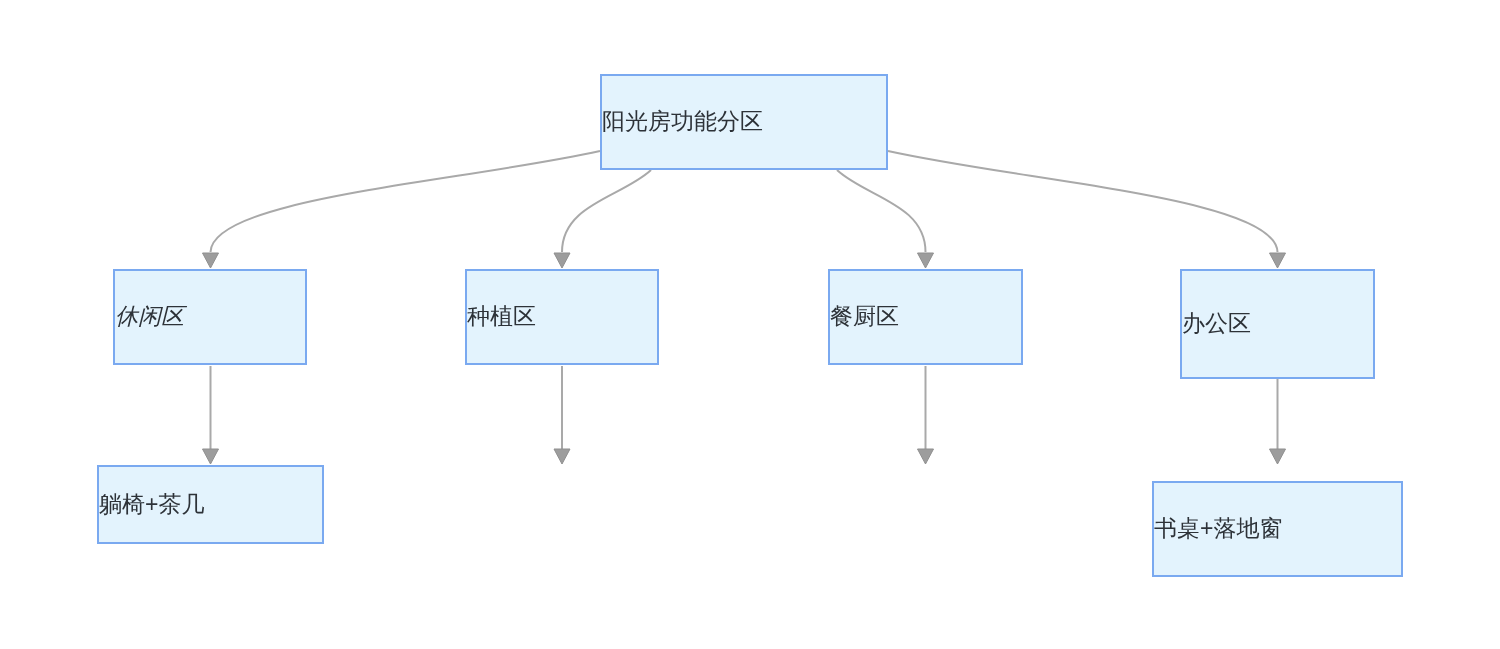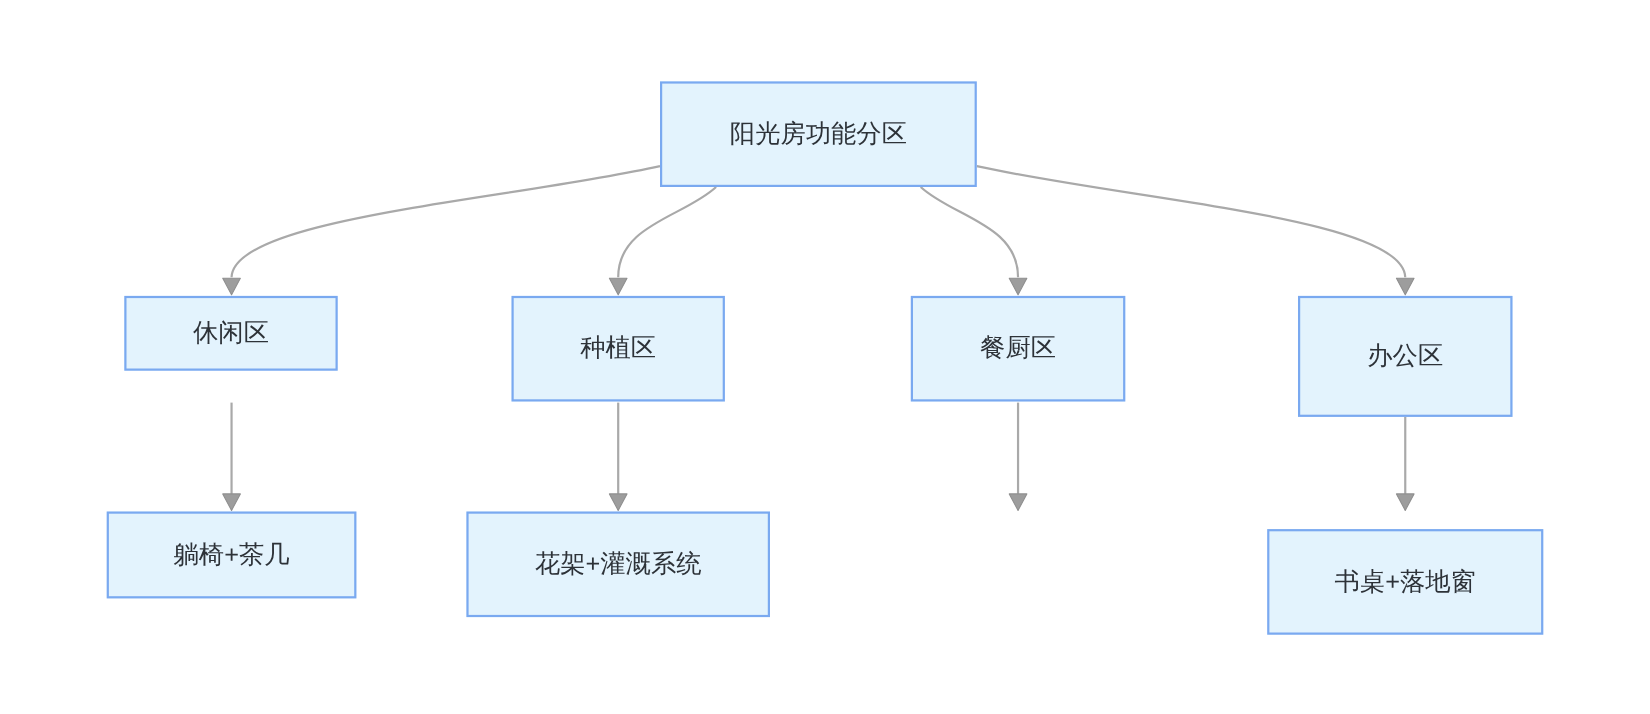--- a/index.html
+++ b/index.html
@@ -42,31 +42,31 @@
     stroke-width: 1;
     stroke-linejoin: round;
   }
   .node {
     position: absolute;
     box-sizing: border-box;
     background: var(--node-fill);
     border: 2px solid var(--node-border);
     display: flex;
     align-items: center;
-    justify-content: center;
+    justify-content: flex-start;
     color: var(--text);
     font-size: 23px;
     line-height: 1.2;
     white-space: nowrap;
     cursor: default;
   }
   
   .node-root      { left: 600px;  top: 74px;  width: 288px; height: 96px; }
   
-  .node-l2-0      { left: 113px;  top: 269px; width: 194px; height: 68px; }
+  .node-l2-0      { left: 113px;  top: 269px; width: 194px; height: 96px; font-style: italic; }
   .node-l2-1      { left: 465px;  top: 269px; width: 194px; height: 96px; }
   .node-l2-2      { left: 828px;  top: 269px; width: 195px; height: 96px; }
   .node-l2-3      { left: 1180px; top: 269px; width: 195px; height: 110px; }
   
   .node-l3-0      { left: 97px;   top: 465px; width: 227px; height: 79px; }
   .node-l3-1      { left: 424px;  top: 465px; width: 276px; height: 96px; }
   .node-l3-2      { left: 799px;  top: 465px; width: 252px; height: 96px; }
   .node-l3-3      { left: 1152px; top: 465px; width: 251px; height: 96px; margin-top: 16px; }
 </style>
 </head>
@@ -114,20 +114,17 @@
   <div class="node node-l2-1">
     <span>种植区</span>
   </div>
   <div class="node node-l2-3">
     <span>办公区</span>
   </div>
 
   <div class="node node-l3-0">
     <span>躺椅+茶几</span>
   </div>
-  <div class="node node-l3-1">
-    <span>花架+灌溉系统</span>
-  </div>
   <div class="node node-l3-3">
     <span>书桌+落地窗</span>
   </div>
 
 </div>
 
 </body></html>

